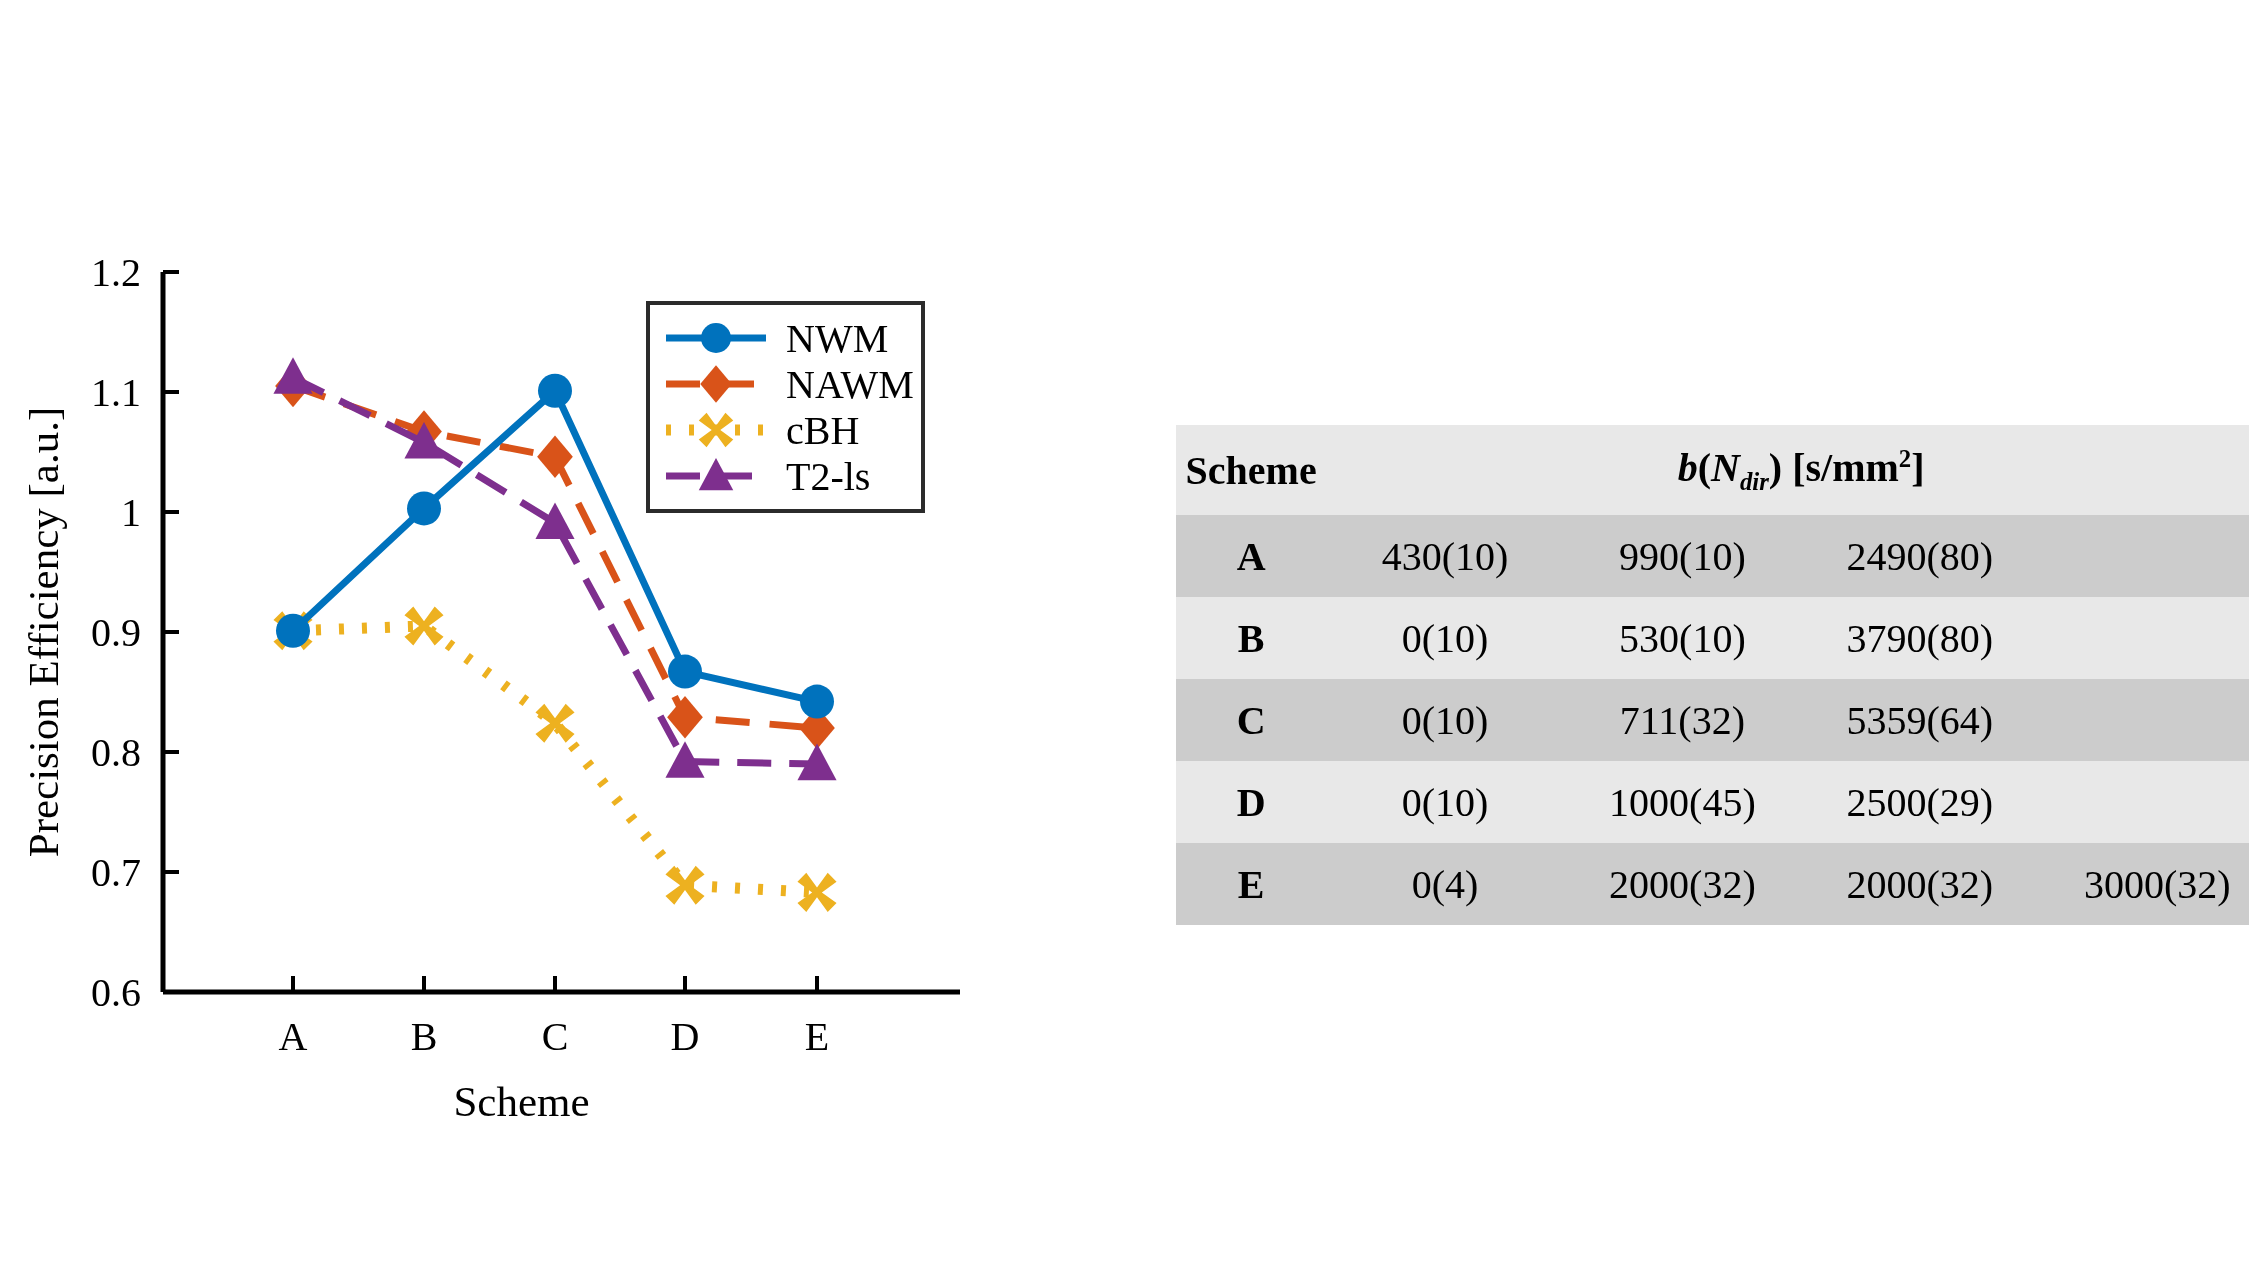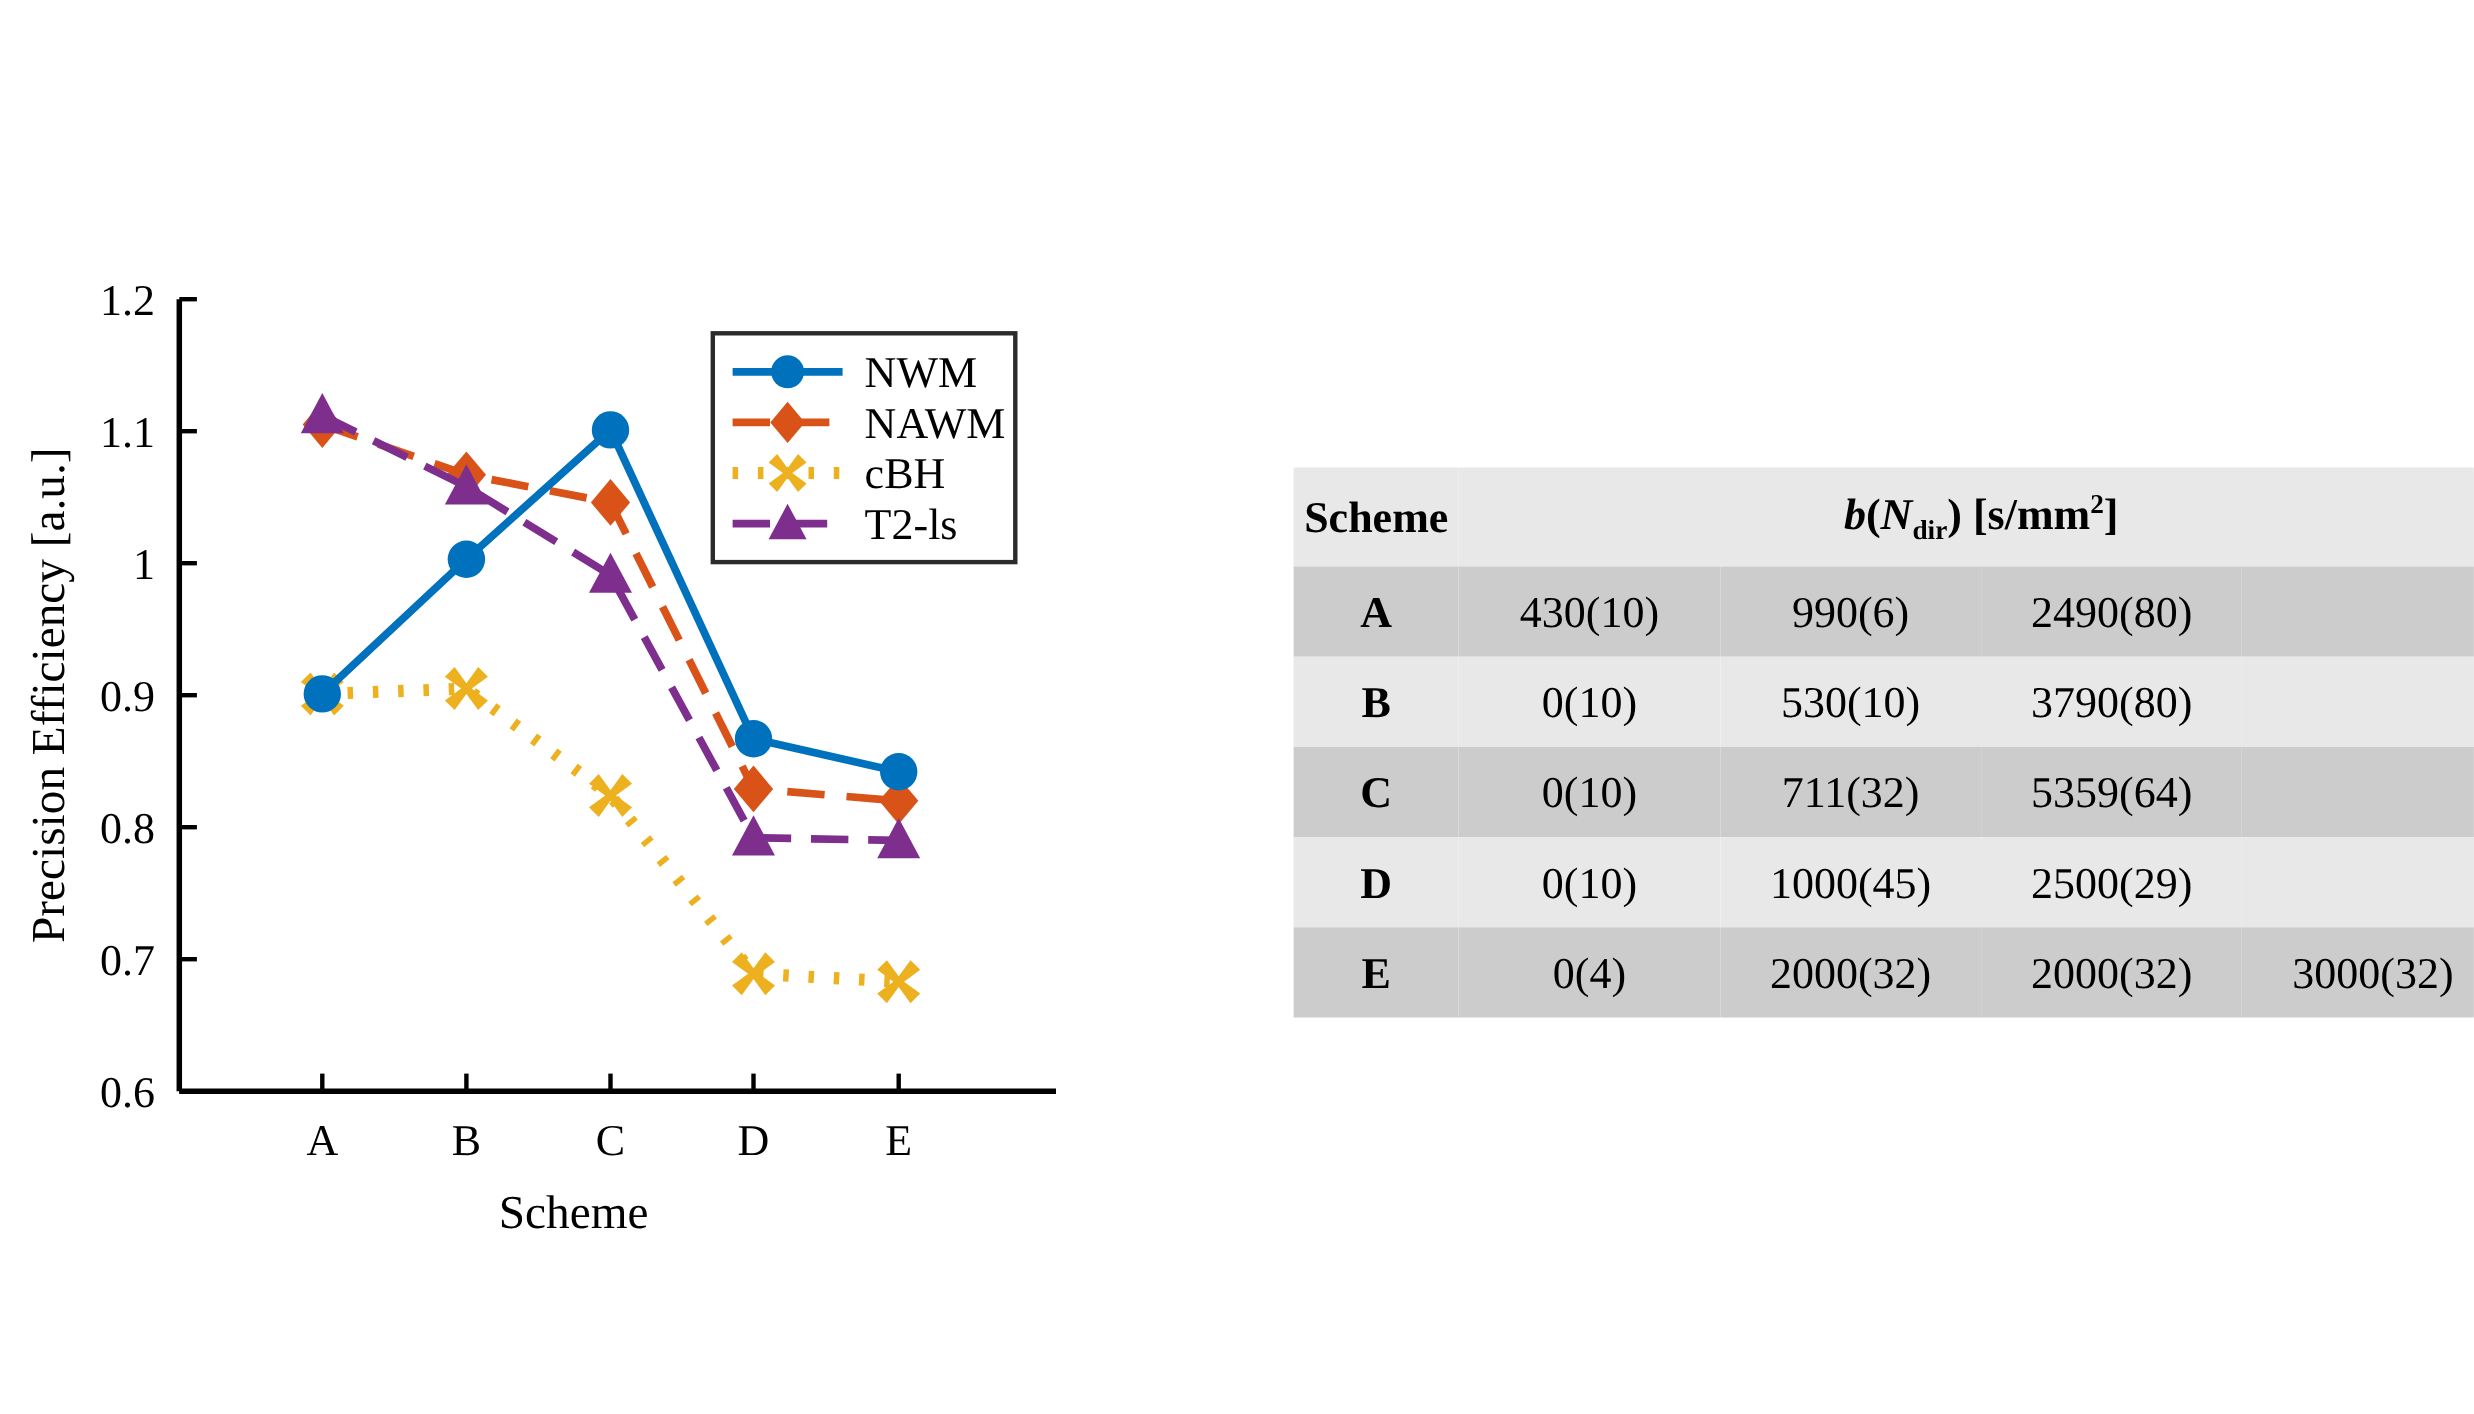--- a/index.html
+++ b/index.html
@@ -26,21 +26,21 @@
       font-family:"Liberation Serif","DejaVu Serif",serif;
       font-size:40px;padding:0;height:82px;vertical-align:middle;
       text-align:center;white-space:nowrap;}
   #scheme-table thead th{font-weight:bold;height:90px;}
   #scheme-table td.scheme-cell{font-weight:bold;}
   .hdr-row{background:#e8e8e8;}
   .row-dark{background:#cccccc;}
   .row-light{background:#e8e8e8;}
   .hdr-b-label{display:inline-block;}
   .ital{font-style:italic;}
-  sub{font-size:0.62em;}
+  sub{font-size:0.62em;font-style:italic;}
   sup{font-size:0.62em;}
 </style>
 </head>
 <body>
 
 <div id="figure">
 
   <div id="chart-panel">
     <svg id="plot-svg" width="1100" height="1285">
 
@@ -193,21 +193,21 @@
           <span class="hdr-b-label">
             <span class="ital">b</span><span>(</span><span class="ital">N</span><sub>dir</sub><span>)</span><span> [s/mm</span><sup>2</sup><span>]</span>
           </span>
         </th>
       </tr>
     </thead>
     <tbody id="table-body">
         <tr class="row-dark">
           <td class="scheme-cell">A</td>
           <td>430(10)</td>
-          <td>990(6)</td>
+          <td>990(10)</td>
           <td>2490(80)</td>
           <td></td>
         </tr>
         <tr class="row-light">
           <td class="scheme-cell">B</td>
           <td>0(10)</td>
           <td>530(10)</td>
           <td>3790(80)</td>
           <td></td>
         </tr>

